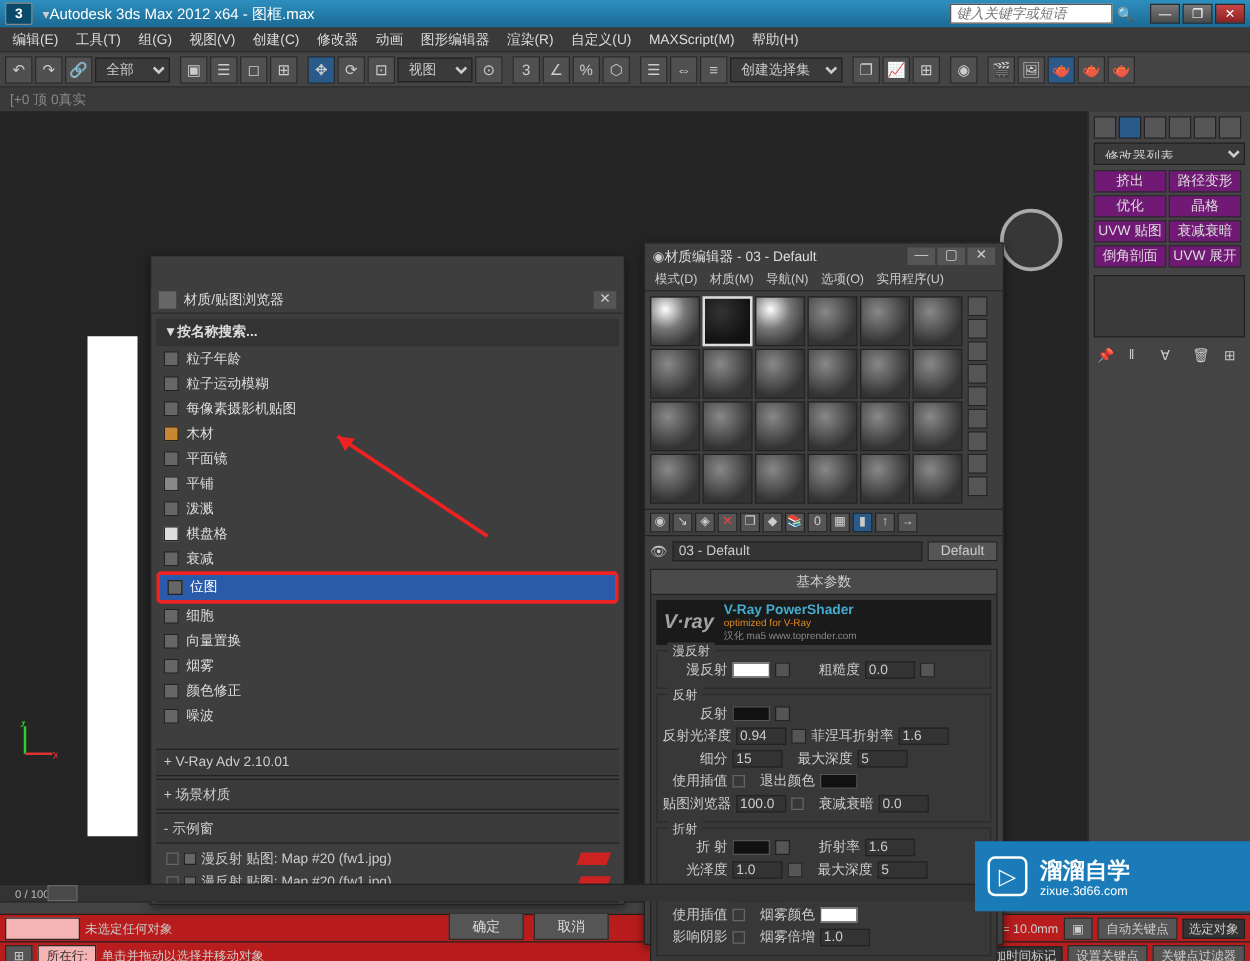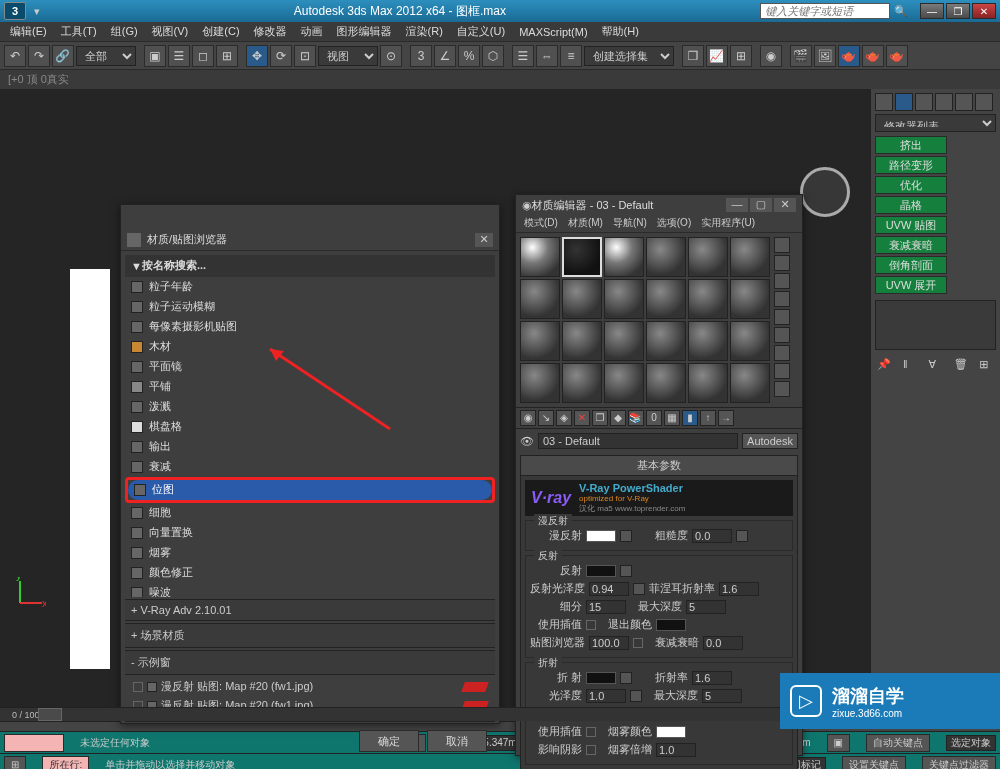--- a/index.html
+++ b/index.html
@@ -1,21 +1,21 @@
 <!DOCTYPE html>
 <html><head>
 <meta charset="utf-8">
 <style>
 * { margin: 0; padding: 0; box-sizing: border-box; font-family: "Microsoft YaHei", sans-serif; font-size: 11px; }
 body { background: #3a3a3a; color: #ccc; width: 1000px; height: 769px; overflow: hidden; position: relative; }
 
 
 .titlebar { height: 22px; background: linear-gradient(#2d8fbe, #1a6a94); display: flex; align-items: center; padding: 0 4px; color: #fff; }
 .titlebar .logo { width: 22px; height: 18px; background: #0a4a6a; border: 1px solid #888; display: flex; align-items: center; justify-content: center; font-weight: bold; font-size: 11px; border-radius: 2px; }
-.titlebar .title { flex: 1; text-align: center; font-size: 12px; }
+.titlebar .title { flex: 1; text-align: left; font-size: 12px; }
 .titlebar .search { width: 130px; height: 16px; background: #fff; border: 1px solid #555; color: #888; padding: 0 4px; font-style: italic; }
 .titlebar .winbtns { display: flex; gap: 2px; margin-left: 8px; }
 .titlebar .winbtn { width: 24px; height: 16px; background: linear-gradient(#7a7a7a, #4a4a4a); border: 1px solid #2a2a2a; display: flex; align-items: center; justify-content: center; font-size: 10px; cursor: pointer; }
 .titlebar .winbtn.close { background: linear-gradient(#c44, #822); }
 
 
 .menubar { height: 20px; background: #3a3a3a; display: flex; align-items: center; padding: 0 4px; gap: 2px; border-bottom: 1px solid #2a2a2a; }
 .menubar .menu { padding: 2px 6px; cursor: pointer; color: #ddd; }
 
 
@@ -32,36 +32,36 @@
 .main { position: relative; height: 618px; background: #252525; }
 .white-rect { position: absolute; left: 70px; top: 180px; width: 40px; height: 400px; background: #fff; }
 
 
 .rightpanel { position: absolute; right: 0; top: 0; width: 130px; height: 100%; background: #444; border-left: 1px solid #222; padding: 4px; }
 .rp-row { display: flex; gap: 2px; margin-bottom: 3px; }
 .rp-icon { width: 18px; height: 18px; background: #555; border: 1px solid #222; cursor: pointer; }
 .rp-icon.active { background: #2a5a8a; }
 .rp-drop { width: 100%; height: 18px; background: #3a3a3a; border: 1px solid #222; color: #ccc; padding: 4px 4px; margin-bottom: 4px; }
 .rp-btns { display: flex; flex-wrap: wrap; gap: 2px; }
-.rp-btn { width: 72px; height: 18px; background: #15803d; border: 1px solid #2a2a2a; color: #ddd; text-align: center; line-height: 16px; cursor: pointer; }
+.rp-btn { width: 58px; height: 18px; background: #701a75; border: 1px solid #2a2a2a; color: #ddd; text-align: center; line-height: 16px; cursor: pointer; }
 .rp-area { width: 100%; height: 50px; background: #3a3a3a; border: 1px solid #222; margin-top: 6px; }
 .rp-iconrow { display: flex; gap: 6px; margin-top: 8px; justify-content: space-around; }
 .rp-iconrow span { width: 14px; height: 14px; display: inline-block; }
 
 
 .dlg-browser { position: absolute; left: 120px; top: 115px; width: 380px; height: 520px; background: #3e3e3e; border: 1px solid #222; box-shadow: 0 2px 8px rgba(0,0,0,0.5); }
 .dlg-tb { height: 22px; background: #3e3e3e; display: flex; align-items: center; padding: 0 6px; border-bottom: 1px solid #2a2a2a; margin-top: 24px; }
 .dlg-tb .icon { width: 14px; height: 14px; background: #666; margin-right: 6px; }
 .dlg-tb .title { flex: 1; color: #ddd; }
 .dlg-tb .x { width: 18px; height: 14px; background: #555; text-align: center; line-height: 12px; cursor: pointer; }
 .dlg-body { padding: 4px; }
 .dlg-row { padding: 2px 6px; color: #ddd; cursor: pointer; border-bottom: 1px solid transparent; display: flex; align-items: center; }
 .dlg-row.hdr { background: #333; padding: 3px 6px; font-weight: bold; }
 .dlg-row .sw { width: 12px; height: 12px; margin-right: 6px; border: 1px solid #222; }
-.dlg-row.sel { background: #2a5aaa; color: #fff; border-radius: 10px; }
+.dlg-row.sel { background: #2a5aaa; color: #fff; }
 .redbox { border: 3px solid #e22; border-radius: 4px; }
 .dlg-list { height: 320px; overflow: hidden; }
 .dlg-section { padding: 4px 6px; background: #3a3a3a; border-top: 1px solid #222; border-bottom: 1px solid #222; margin-top: 2px; cursor: pointer; }
 .dlg-examples { padding: 2px; }
 .ex-row { display: flex; align-items: center; padding: 2px 6px; gap: 4px; }
 .ex-row .cb { width: 10px; height: 10px; border: 1px solid #666; }
 .ex-row .redbar { width: 24px; height: 10px; background: #c22; margin-left: auto; transform: skew(-20deg); }
 .dlg-btns { display: flex; justify-content: flex-end; gap: 8px; padding: 8px; border-top: 1px solid #222; margin-top: 4px; }
 .dlg-btn { width: 60px; height: 22px; background: #555; border: 1px solid #2a2a2a; color: #ddd; cursor: pointer; }
 
@@ -85,41 +85,41 @@
 .mat-tbar { display: flex; gap: 2px; padding: 2px 4px; border-top: 1px solid #222; border-bottom: 1px solid #222; flex-wrap: wrap; }
 .mat-tbar .tb { width: 16px; height: 16px; background: #555; border: 1px solid #222; cursor: pointer; font-size: 10px; text-align: center; line-height: 14px; }
 .mat-tbar .tb.red { color: #e44; }
 .mat-name { display: flex; gap: 4px; padding: 4px; align-items: center; }
 .mat-name input { flex: 1; height: 16px; background: #333; border: 1px solid #222; color: #ccc; padding: 0 4px; }
 .mat-name .type { width: 56px; height: 16px; background: #555; border: 1px solid #222; text-align: center; line-height: 14px; cursor: pointer; }
 .mat-rollout { margin: 2px 4px; }
 .mat-rollout .rh { background: #4a4a4a; padding: 2px 6px; border: 1px solid #222; text-align: center; cursor: pointer; }
 .mat-rollout .rb { background: #383838; border: 1px solid #222; border-top: none; padding: 4px; }
 .vray-banner { background: #1a1a1a; height: 36px; display: flex; align-items: center; padding: 0 6px; margin-bottom: 4px; }
-.vray-banner .vlogo { color: #8b5cf6; font-size: 16px; font-weight: bold; font-style: italic; }
+.vray-banner .vlogo { color: #a3a3a3; font-size: 16px; font-weight: bold; font-style: italic; }
 .vray-banner .vtxt { margin-left: 8px; font-size: 9px; }
 .vray-banner .vtxt .ps { color: #4ac; font-weight: bold; }
 .vray-banner .vtxt .opt { color: #d82; font-size: 8px; }
 .vray-banner .vtxt .url { color: #888; font-size: 8px; }
 .mat-group { border: 1px solid #2a2a2a; padding: 4px; margin-bottom: 4px; position: relative; }
 .mat-group .gl { position: absolute; top: -7px; left: 8px; background: #383838; padding: 0 4px; font-size: 10px; }
 .mat-field { display: flex; align-items: center; gap: 4px; margin: 3px 0; font-size: 10px; }
 .mat-field label { min-width: 52px; text-align: right; }
 .mat-field .sw { width: 30px; height: 12px; background: #111; border: 1px solid #555; cursor: pointer; }
 .mat-field .sw.white { background: #fff; }
 .mat-field .spin { width: 40px; height: 14px; background: #333; border: 1px solid #222; color: #ccc; padding: 0 2px; }
 .mat-field .mbtn { width: 12px; height: 12px; background: #555; border: 1px solid #222; cursor: pointer; }
 .mat-field .cb { width: 10px; height: 10px; border: 1px solid #666; cursor: pointer; }
 
 
 .timeline { height: 14px; background: #333; display: flex; align-items: center; padding: 0 8px; border-top: 1px solid #222; position: relative; }
 .timeline .frame { position: absolute; left: 38px; top: 0; width: 24px; height: 100%; background: #4a4a4a; border: 1px solid #666; }
 
 
-.statusbar { height: 22px; background: #0f766e; display: flex; align-items: center; padding: 0 4px; border-top: 1px solid #222; gap: 16px; }
+.statusbar { height: 22px; background: #b91c1c; display: flex; align-items: center; padding: 0 4px; border-top: 1px solid #222; gap: 4px; }
 .stat-btn { height: 18px; padding: 0 6px; background: #555; border: 1px solid #2a2a2a; color: #ccc; display: flex; align-items: center; cursor: pointer; font-size: 10px; }
 .stat-field { height: 16px; background: #333; border: 1px solid #222; color: #ccc; padding: 0 4px; font-size: 10px; display: flex; align-items: center; }
 .stat-text { color: #ccc; font-size: 10px; }
 .stat-pink { background: #f4b4b4 !important; color: #333; }
 
 
 .watermark { position: absolute; right: 0; bottom: 40px; width: 220px; height: 56px; background: #1a7bb8; display: flex; align-items: center; padding: 0 10px; color: #fff; }
 .watermark .wicon { width: 32px; height: 32px; border: 2px solid #fff; border-radius: 6px; display: flex; align-items: center; justify-content: center; font-size: 18px; }
 .watermark .wtxt { margin-left: 10px; }
 .watermark .wtxt .big { font-size: 18px; font-weight: bold; }
@@ -281,24 +281,20 @@
         <div class="dlg-row">
             <span class="sw" style="background:#666"></span>
             <span>泼溅</span>
           </div>
         <div class="dlg-row">
             <span class="sw" style="background:#ddd"></span>
             <span>棋盘格</span>
           </div>
         <div class="dlg-row">
             <span class="sw" style="background:#666"></span>
-            <span>输出</span>
-          </div>
-        <div class="dlg-row">
-            <span class="sw" style="background:#666"></span>
             <span>衰减</span>
           </div>
         <div class="redbox">
           <div class="dlg-row sel">
               <span class="sw" style="background:#666"></span>
               <span>位图</span>
             </div>
         </div>
         <div class="dlg-row">
             <span class="sw" style="background:#666"></span>
@@ -415,21 +411,21 @@
       <div class="tb">📚</div>
       <div class="tb">0</div>
       <div class="tb">▦</div>
       <div class="tb" style="background:#2a5a8a">▮</div>
       <div class="tb">↑</div>
       <div class="tb">→</div>
     </div>
     <div class="mat-name">
       <span>👁</span>
       <input value="03 - Default" style="">
-      <div class="type">Autodesk</div>
+      <div class="type">Default</div>
     </div>
     <div class="mat-rollout">
       <div class="rh">基本参数</div>
       <div class="rb">
         <div class="vray-banner">
           <span class="vlogo">V·ray</span>
           <div class="vtxt">
             <div class="ps">V-Ray PowerShader</div>
             <div class="opt">optimized for V-Ray</div>
             <div class="url">汉化 ma5 www.toprender.com</div>

